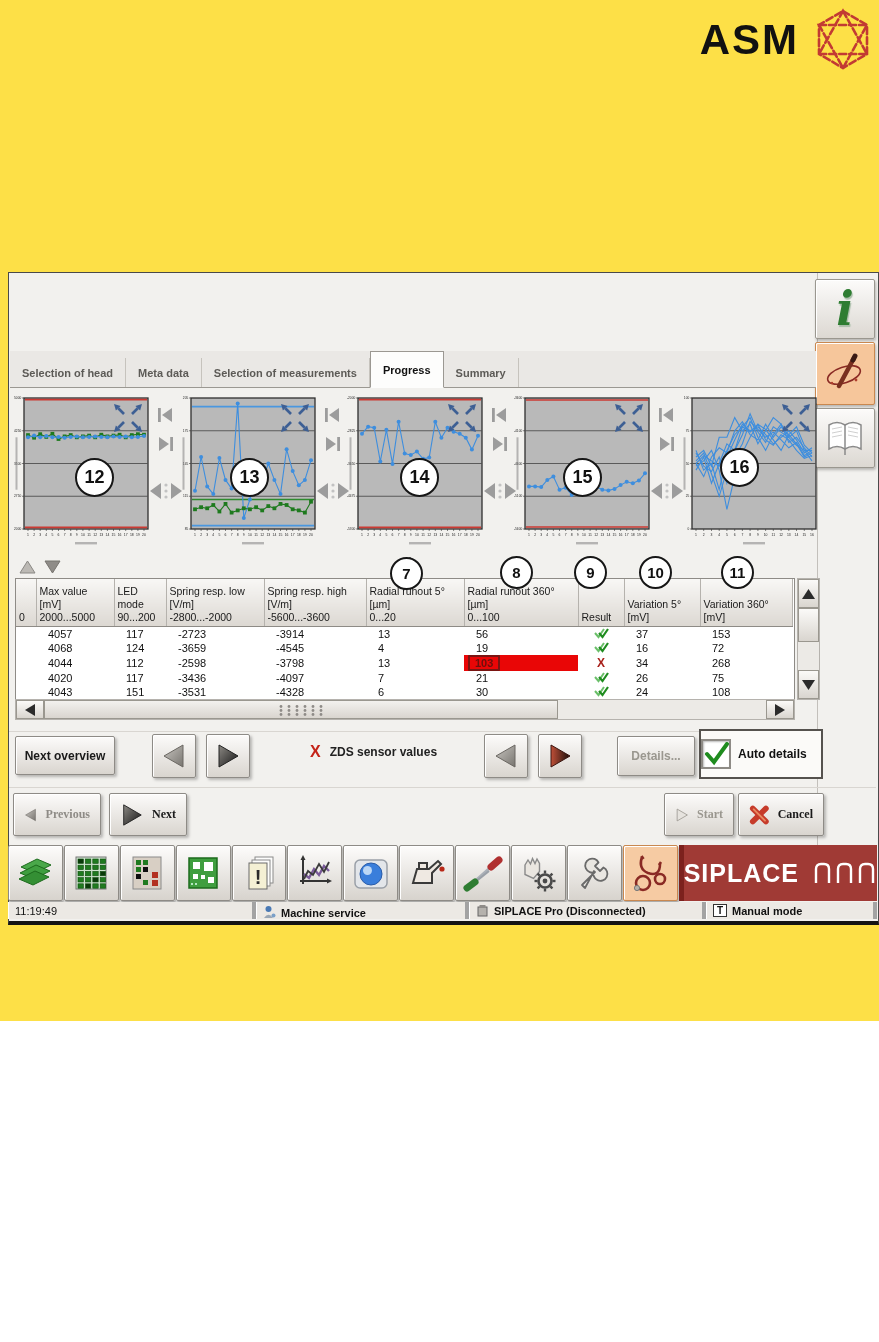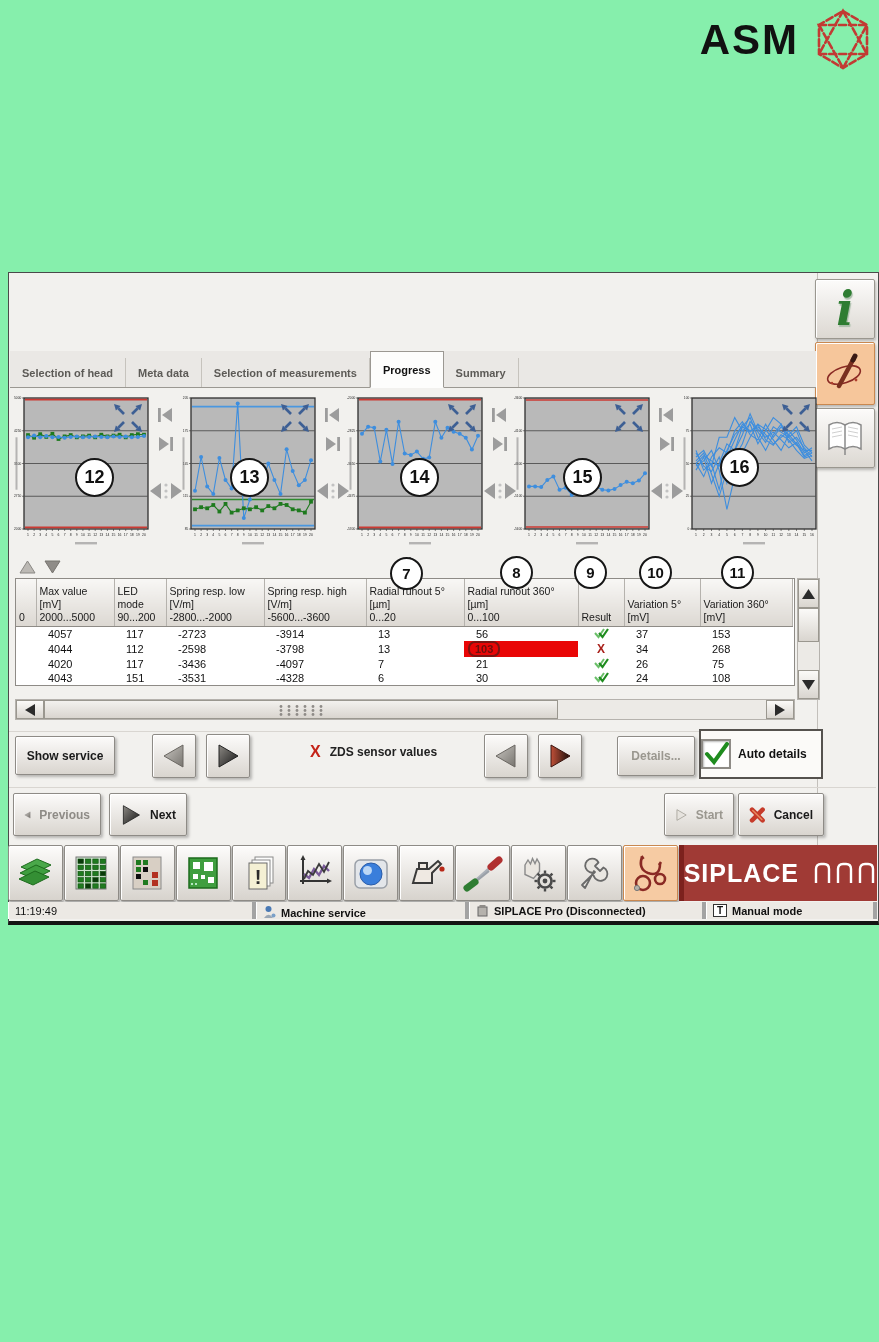--- a/index.html
+++ b/index.html
@@ -1,16 +1,16 @@
 <!DOCTYPE html>
 <html><head>
 <meta charset="utf-8">
 <style>
   html,body{margin:0;padding:0;background:#fff;}
-  .page{position:relative;width:879px;height:1342px;background:#86efac;overflow:hidden;
+  .page{position:relative;width:879px;height:1021px;background:#fde047;overflow:hidden;
         font-family:"Liberation Sans","DejaVu Sans",sans-serif;}
   
   .asm-logo{position:absolute;top:8px;right:6px;display:flex;align-items:center;gap:14px;}
   .asm-text{font-size:42px;font-weight:bold;color:#111;letter-spacing:2px;}
   
   .window{position:absolute;left:8px;top:272px;width:869px;height:648px;
           background:#f2f1ee;border:1px solid #4a4a4a;border-bottom:4px solid #141414;}
   .side-rail{position:absolute;left:808px;top:0;height:572px;border-left:1px solid #c3c0bb;}
   
   .side-btn{position:absolute;right:3px;width:58px;height:58px;background:linear-gradient(180deg,#fcfbfa,#dcd8d2);
@@ -39,21 +39,21 @@
   .sort-arrows svg{cursor:pointer;}
   
   .meas-table{position:absolute;left:6px;top:305px;width:778px;background:#fff;border:1px solid #8e8b86;}
   table{border-collapse:collapse;table-layout:fixed;width:776px;}
   th{background:linear-gradient(180deg,#f8f7f5,#dcd8d2);border-right:1px solid #b5b2ad;border-bottom:1px solid #8e8b86;
      font-size:10.5px;font-weight:normal;color:#1a1a1a;text-align:left;vertical-align:bottom;
      padding:2px 3px;height:43px;line-height:1.25;}
   td{font-size:11px;color:#111;padding:0 3px;height:14px;border:none;white-space:nowrap;overflow:hidden;}
   td.num{text-align:left;padding-left:12px;margin-top:38px;}
   td.fail-cell{background:#e90606;padding-left:4px;}
-  .fail-ring{display:inline-block;border:2px solid #7a1512;border-radius:7px;padding:0 5px;
+  .fail-ring{display:inline-block;border:2px solid #7a1512;border-radius:1px;padding:0 5px;
              color:#6d0f0c;font-weight:bold;}
   .res-x{color:#a8201a;font-weight:900;font-size:12px;}
   
   .vscroll{position:absolute;left:788px;top:305px;width:21px;height:120px;background:#eceae6;
            border:1px solid #b5b2ad;display:flex;flex-direction:column;}
   .vs-btn{height:27px;background:linear-gradient(180deg,#fbfaf8,#d9d5cf);border:1px solid #9a978f;
           display:flex;align-items:center;justify-content:center;cursor:pointer;}
   .vs-thumb{height:32px;background:linear-gradient(180deg,#fbfaf8,#d9d5cf);border:1px solid #9a978f;cursor:grab;}
   .vs-track{flex:1;}
   .hscroll{position:absolute;left:6px;top:426px;width:778px;height:19px;background:#eceae6;
@@ -75,21 +75,21 @@
               border:2px solid #55524e;display:flex;align-items:center;gap:7px;box-sizing:border-box;}
   .checkbox{width:26px;height:26px;background:#fff;border:2px solid #8e8b86;box-shadow:inset 1px 1px 2px #bbb;
             display:flex;align-items:center;justify-content:center;cursor:pointer;}
   .auto-label{font-size:12px;font-weight:bold;color:#111;}
   .zds{position:absolute;left:301px;top:470px;display:flex;align-items:center;gap:9px;}
   .zds-x{color:#c42318;font-weight:900;font-size:16px;}
   .zds-t{font-size:12px;font-weight:bold;color:#222;}
   .rule1{position:absolute;left:0;top:458px;width:807px;border-top:1px solid #d9d6d1;}
   .rule2{position:absolute;left:0;top:514px;width:867px;border-top:1px solid #d9d6d1;}
   .wiz{position:absolute;top:520px;height:43px;display:flex;align-items:center;gap:8px;padding:0 10px;}
-  .wiz span{font-size:12px;font-weight:bold;}
+  .wiz span{font-size:12px;font-weight:bold;font-family:Liberation Serif, serif;}
   .wiz.prev{left:4px;width:88px;} .wiz.prev span{color:#8e8b86;}
   .wiz.next{left:100px;width:78px;}
   .wiz.start{left:655px;width:70px;} .wiz.start span{color:#9a978f;}
   .wiz.cancel{left:729px;width:86px;}
   
   .toolbar{position:absolute;left:-1px;top:572px;width:869px;height:56px;display:flex;}
   .tool-btn{width:54px;height:54px;background:linear-gradient(180deg,#fdfcfb,#d7d3cd);border:1px solid #8e8b86;
             border-radius:2px;margin-right:1px;display:flex;align-items:center;justify-content:center;
             box-shadow:inset 1px 1px 0 #fff,1px 2px 2px rgba(0,0,0,.3);cursor:pointer;}
   .tool-btn.active{background:#f6cba3;border-color:#c98850;}
@@ -780,20 +780,35 @@
               <td class="num">56</td>
               <td style="text-align:center;"><svg width="15" height="12" viewBox="0 0 15 12">
                   <path d="M1 6 L4.5 10 L10 2" fill="none" stroke="#6abf69" stroke-width="2"></path>
                   <path d="M5 6 L8.5 10 L14 2" fill="none" stroke="#1f8c1f" stroke-width="2.2"></path>
                 </svg></td>
               <td class="num">37</td>
               <td class="num">153</td>
             </tr>
             <tr>
               <td></td>
+              <td class="num">4068</td>
+              <td class="num">124</td>
+              <td class="num">-3659</td>
+              <td class="num">-4545</td>
+              <td class="num">4</td>
+              <td class="num">19</td>
+              <td style="text-align:center;"><svg width="15" height="12" viewBox="0 0 15 12">
+                  <path d="M1 6 L4.5 10 L10 2" fill="none" stroke="#6abf69" stroke-width="2"></path>
+                  <path d="M5 6 L8.5 10 L14 2" fill="none" stroke="#1f8c1f" stroke-width="2.2"></path>
+                </svg></td>
+              <td class="num">16</td>
+              <td class="num">72</td>
+            </tr>
+            <tr>
+              <td></td>
               <td class="num">4044</td>
               <td class="num">112</td>
               <td class="num">-2598</td>
               <td class="num">-3798</td>
               <td class="num">13</td>
               <td class="num fail-cell"><span class="fail-ring">103</span></td>
               <td style="text-align:center;"><span class="res-x">X</span></td>
               <td class="num">34</td>
               <td class="num">268</td>
             </tr>
@@ -880,21 +895,21 @@
       <div class="hs-btn">
           <svg width="12" height="14" viewBox="0 0 12 14">
             <polygon points="1,1 1,13 11,7" fill="#2b2b2b"></polygon>
           </svg>
         </div>
     </div>
 
     <div class="rule1"></div>
     <div class="rule2"></div>
 
-    <button class="btn show-overview">Show service</button>
+    <button class="btn show-overview">Next overview</button>
 
     <div class="btn arrow-btn" style="left:143px;">
       <svg width="26" height="26" viewBox="0 0 26 26">
           <defs>
             <linearGradient id="gA" x1="0" y1="0" x2="1" y2="1">
               <stop offset="0" stop-color="#c9c6c1"></stop>
               <stop offset="1" stop-color="#77746f"></stop>
             </linearGradient>
           </defs>
           <polygon points="22,2 22,24 3,13" fill="url(#gA)" stroke="#6a6762"></polygon>

